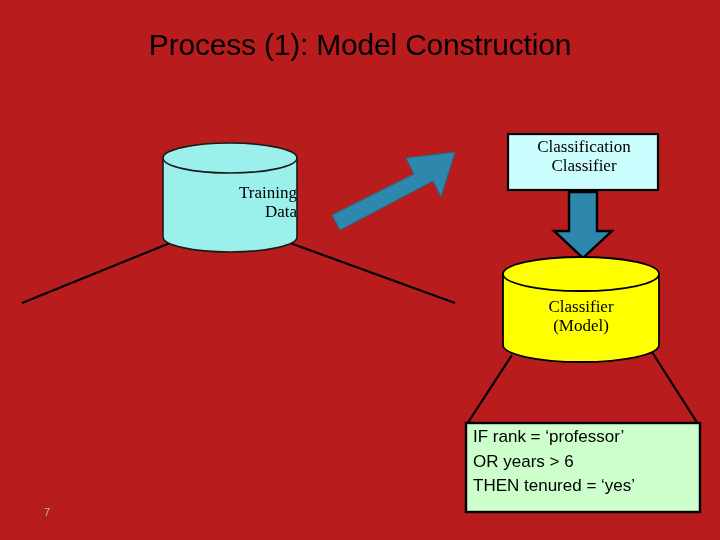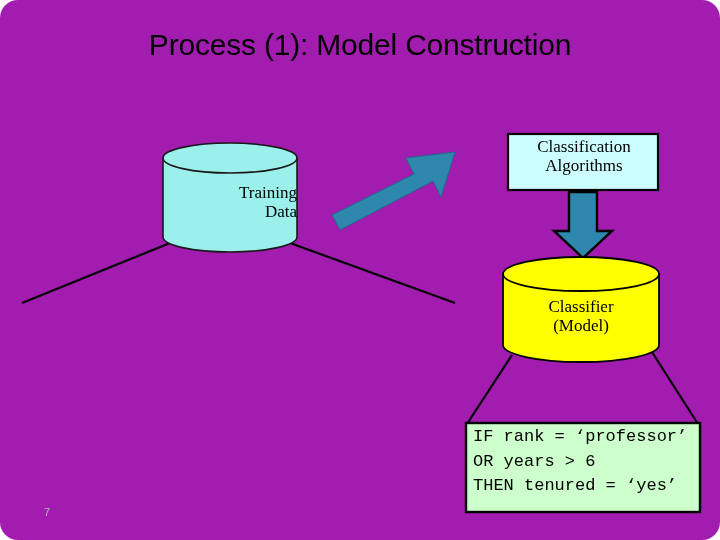--- a/index.html
+++ b/index.html
@@ -10,22 +10,21 @@
     width: 720px;
     height: 540px;
     background: #ffffff;
     font-family: "Liberation Sans", sans-serif;
     overflow: hidden;
   }
   #slide {
     position: relative;
     width: 720px;
     height: 540px;
-    background: #a21caf;
-    border-radius: 18px;
+    background: #b91c1c;
   }
 
   
   #slide-title {
     position: absolute;
     left: 0;
     top: 28px;
     width: 720px;
     text-align: center;
     font-family: "Liberation Sans", sans-serif;
@@ -71,21 +70,21 @@
     left: 503px;
     top: 297px;
     width: 156px;
     font-size: 17px;
   }
   #rule-text {
     position: absolute;
     left: 473px;
     top: 425px;
     width: 222px;
-    font-family: Liberation Mono, monospace;
+    font-family: Liberation Sans, sans-serif;
     font-size: 17px;
     color: #000000;
     line-height: 1.45;
     text-align: left;
     white-space: pre-line;
   }
 
   
   #page-number {
     position: absolute;
@@ -140,21 +139,21 @@
     <g>
       <rect x="466" y="423" width="234" height="89" fill="#ccffcc" stroke="#000000" stroke-width="2.4"></rect>
     </g>
 
   </svg>
 
   <div class="shape-label" id="training-data-label">Training
 Data</div>
 
   <div class="shape-label" id="classification-algorithms-label">Classification
-Algorithms</div>
+Classifier</div>
 
   <div class="shape-label" id="classifier-model-label">Classifier
 (Model)</div>
 
   <div id="rule-text">IF rank = ‘professor’
 OR years &gt; 6
 THEN tenured = ‘yes’</div>
 
   <div id="page-number">7</div>
 

